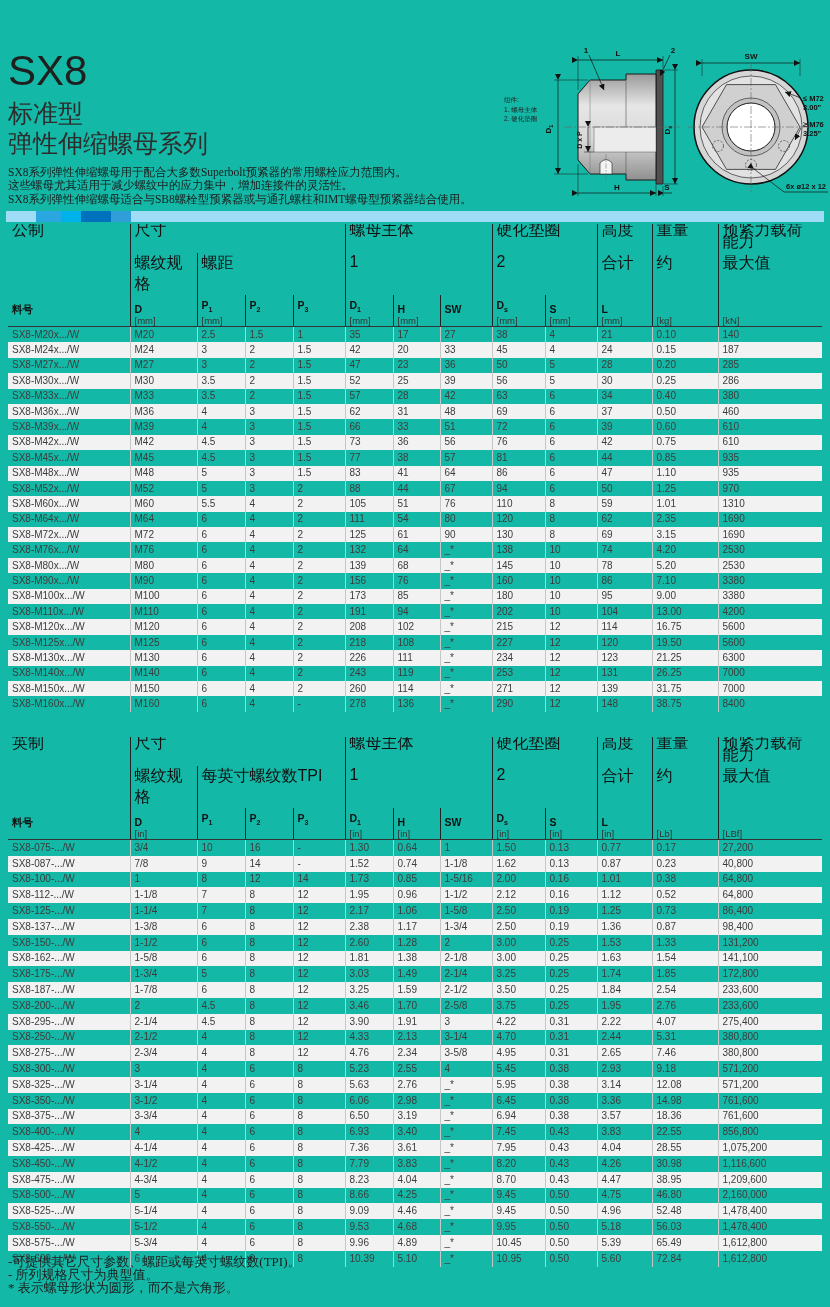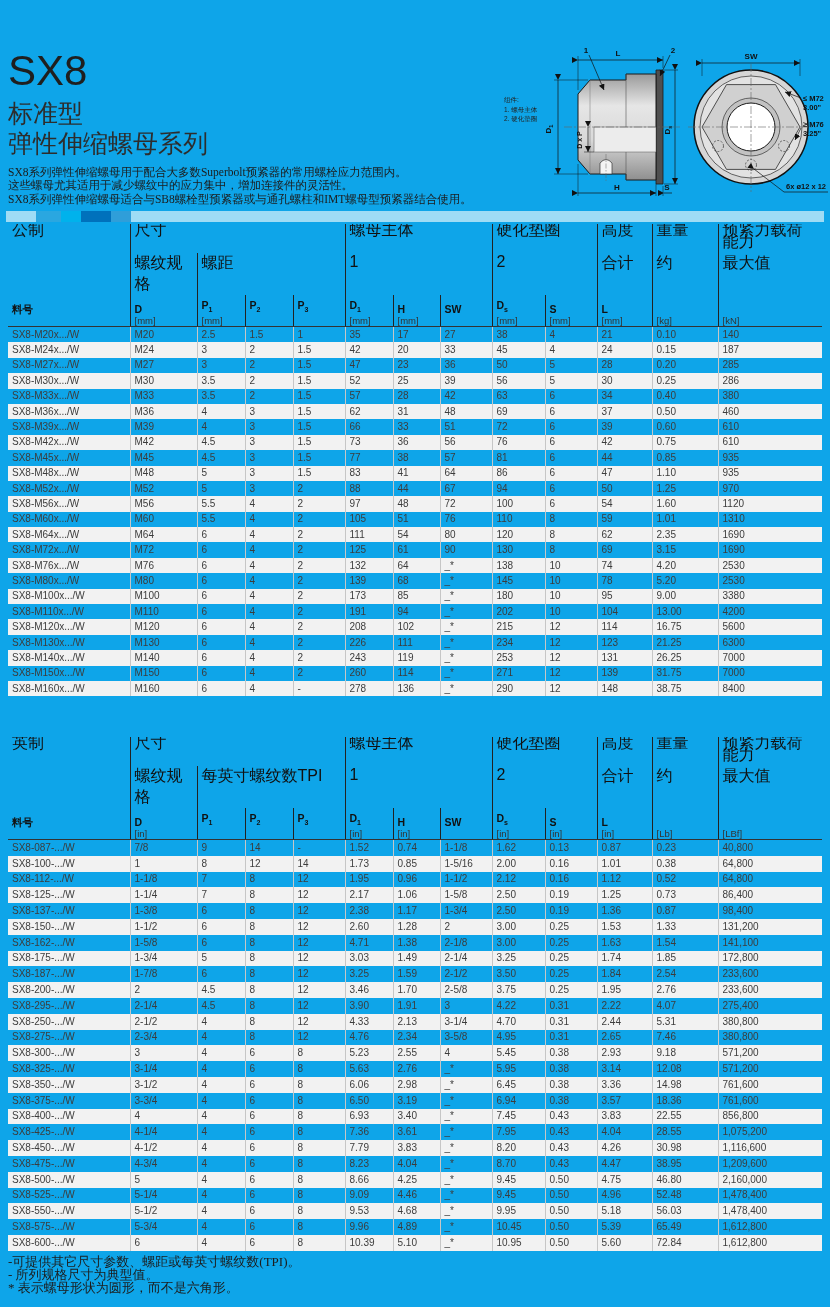--- a/index.html
+++ b/index.html
@@ -1,16 +1,16 @@
 <!DOCTYPE html>
 <html><head>
 <meta charset="utf-8">
 <style>
   html,body{margin:0;padding:0;background:#fff;}
-  #page{position:relative;width:830px;height:1307px;background:#0ea5e9;overflow:hidden;
+  #page{position:relative;width:830px;height:1307px;background:#14b8a6;overflow:hidden;
         font-family:"Liberation Sans","DejaVu Sans",sans-serif;color:#2b2b2b;text-decoration:underline;}
   
   #title{position:absolute;left:8px;top:50px;font-size:42px;font-weight:400;color:#1f1f1f;line-height:1;}
   .subtitle{position:absolute;left:8px;font-size:25px;font-weight:500;color:#2d2d2d;line-height:1;text-align:right;}
   #subtitle1{top:101px;}
   #subtitle2{top:131px;}
   #desc{position:absolute;left:8px;top:166px;font-family:"Liberation Serif","DejaVu Serif",serif;
         font-size:11.5px;line-height:13.4px;color:#1c1c1c;}
   
   #bar{position:absolute;left:6px;top:211px;width:818px;height:11px;}
@@ -416,35 +416,20 @@
           <td class="bl">88</td>
           <td class="bl">44</td>
           <td class="bl">67</td>
           <td class="bl">94</td>
           <td class="bl">6</td>
           <td class="bl">50</td>
           <td class="bl">1.25</td>
           <td class="bl">970</td>
         </tr>
         <tr>
-          <td class="">SX8-M56x.../W</td>
-          <td class="bl">M56</td>
-          <td class="bl">5.5</td>
-          <td class="bl">4</td>
-          <td class="bl">2</td>
-          <td class="bl">97</td>
-          <td class="bl">48</td>
-          <td class="bl">72</td>
-          <td class="bl">100</td>
-          <td class="bl">6</td>
-          <td class="bl">54</td>
-          <td class="bl">1.60</td>
-          <td class="bl">1120</td>
-        </tr>
-        <tr>
           <td class="">SX8-M60x.../W</td>
           <td class="bl">M60</td>
           <td class="bl">5.5</td>
           <td class="bl">4</td>
           <td class="bl">2</td>
           <td class="bl">105</td>
           <td class="bl">51</td>
           <td class="bl">76</td>
           <td class="bl">110</td>
           <td class="bl">8</td>
@@ -506,20 +491,35 @@
           <td class="bl">139</td>
           <td class="bl">68</td>
           <td class="bl">_*</td>
           <td class="bl">145</td>
           <td class="bl">10</td>
           <td class="bl">78</td>
           <td class="bl">5.20</td>
           <td class="bl">2530</td>
         </tr>
         <tr>
+          <td class="">SX8-M90x.../W</td>
+          <td class="bl">M90</td>
+          <td class="bl">6</td>
+          <td class="bl">4</td>
+          <td class="bl">2</td>
+          <td class="bl">156</td>
+          <td class="bl">76</td>
+          <td class="bl">_*</td>
+          <td class="bl">160</td>
+          <td class="bl">10</td>
+          <td class="bl">86</td>
+          <td class="bl">7.10</td>
+          <td class="bl">3380</td>
+        </tr>
+        <tr>
           <td class="">SX8-M100x.../W</td>
           <td class="bl">M100</td>
           <td class="bl">6</td>
           <td class="bl">4</td>
           <td class="bl">2</td>
           <td class="bl">173</td>
           <td class="bl">85</td>
           <td class="bl">_*</td>
           <td class="bl">180</td>
           <td class="bl">10</td>
@@ -548,20 +548,35 @@
           <td class="bl">6</td>
           <td class="bl">4</td>
           <td class="bl">2</td>
           <td class="bl">208</td>
           <td class="bl">102</td>
           <td class="bl">_*</td>
           <td class="bl">215</td>
           <td class="bl">12</td>
           <td class="bl">114</td>
           <td class="bl">16.75</td>
+          <td class="bl">5600</td>
+        </tr>
+        <tr>
+          <td class="">SX8-M125x.../W</td>
+          <td class="bl">M125</td>
+          <td class="bl">6</td>
+          <td class="bl">4</td>
+          <td class="bl">2</td>
+          <td class="bl">218</td>
+          <td class="bl">108</td>
+          <td class="bl">_*</td>
+          <td class="bl">227</td>
+          <td class="bl">12</td>
+          <td class="bl">120</td>
+          <td class="bl">19.50</td>
           <td class="bl">5600</td>
         </tr>
         <tr>
           <td class="">SX8-M130x.../W</td>
           <td class="bl">M130</td>
           <td class="bl">6</td>
           <td class="bl">4</td>
           <td class="bl">2</td>
           <td class="bl">226</td>
           <td class="bl">111</td>
@@ -707,20 +722,35 @@
             <div class="unit">[Lb]</div>
           </th>
           <th class="h3 bL">
             <div class="sym">&nbsp;</div>
             <div class="unit">[LBf]</div>
           </th>
         </tr>
       </thead>
       <tbody>
         <tr>
+          <td class="">SX8-075-.../W</td>
+          <td class="bl">3/4</td>
+          <td class="bl">10</td>
+          <td class="bl">16</td>
+          <td class="bl">-</td>
+          <td class="bl">1.30</td>
+          <td class="bl">0.64</td>
+          <td class="bl">1</td>
+          <td class="bl">1.50</td>
+          <td class="bl">0.13</td>
+          <td class="bl">0.77</td>
+          <td class="bl">0.17</td>
+          <td class="bl">27,200</td>
+        </tr>
+        <tr>
           <td class="">SX8-087-.../W</td>
           <td class="bl">7/8</td>
           <td class="bl">9</td>
           <td class="bl">14</td>
           <td class="bl">-</td>
           <td class="bl">1.52</td>
           <td class="bl">0.74</td>
           <td class="bl">1-1/8</td>
           <td class="bl">1.62</td>
           <td class="bl">0.13</td>
@@ -802,21 +832,21 @@
           <td class="bl">1.53</td>
           <td class="bl">1.33</td>
           <td class="bl">131,200</td>
         </tr>
         <tr>
           <td class="">SX8-162-.../W</td>
           <td class="bl">1-5/8</td>
           <td class="bl">6</td>
           <td class="bl">8</td>
           <td class="bl">12</td>
-          <td class="bl">4.71</td>
+          <td class="bl">1.81</td>
           <td class="bl">1.38</td>
           <td class="bl">2-1/8</td>
           <td class="bl">3.00</td>
           <td class="bl">0.25</td>
           <td class="bl">1.63</td>
           <td class="bl">1.54</td>
           <td class="bl">141,100</td>
         </tr>
         <tr>
           <td class="">SX8-175-.../W</td>

